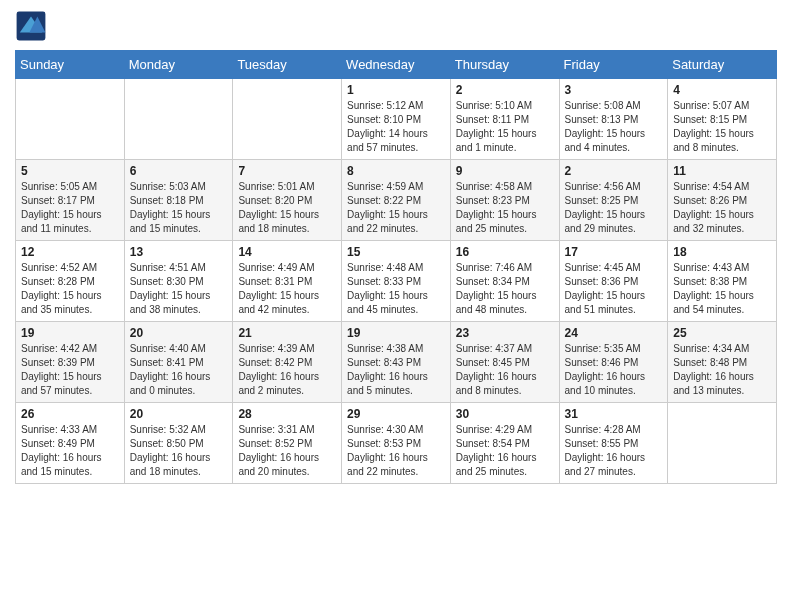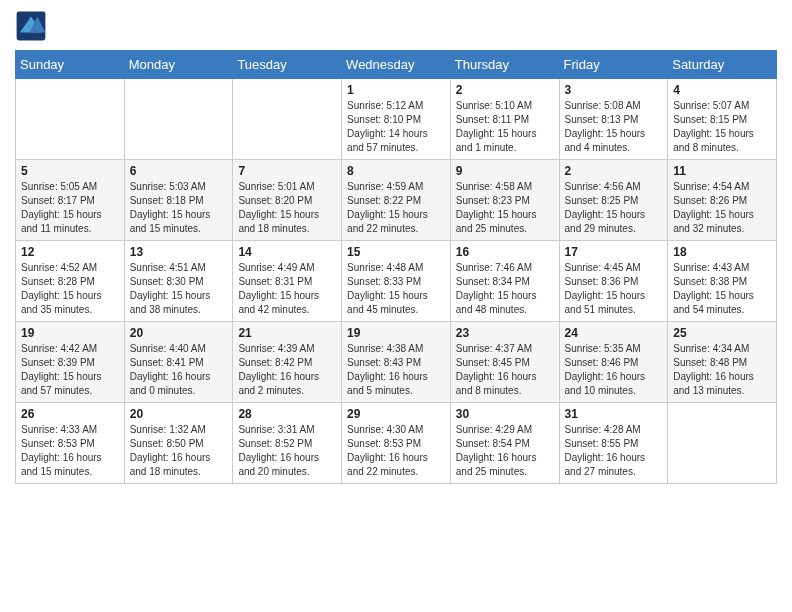--- a/index.html
+++ b/index.html
@@ -300,27 +300,27 @@
           <div class="day-info">Sunrise: 4:34 AM
 Sunset: 8:48 PM
 Daylight: 16 hours
 and 13 minutes.</div>
         </td>
       </tr>
       <tr>
         <td>
           <div class="day-num">26</div>
           <div class="day-info">Sunrise: 4:33 AM
-Sunset: 8:53 PM
+Sunset: 8:49 PM
 Daylight: 16 hours
 and 15 minutes.</div>
         </td>
         <td>
           <div class="day-num">20</div>
-          <div class="day-info">Sunrise: 1:32 AM
+          <div class="day-info">Sunrise: 5:32 AM
 Sunset: 8:50 PM
 Daylight: 16 hours
 and 18 minutes.</div>
         </td>
         <td>
           <div class="day-num">28</div>
           <div class="day-info">Sunrise: 3:31 AM
 Sunset: 8:52 PM
 Daylight: 16 hours
 and 20 minutes.</div>

